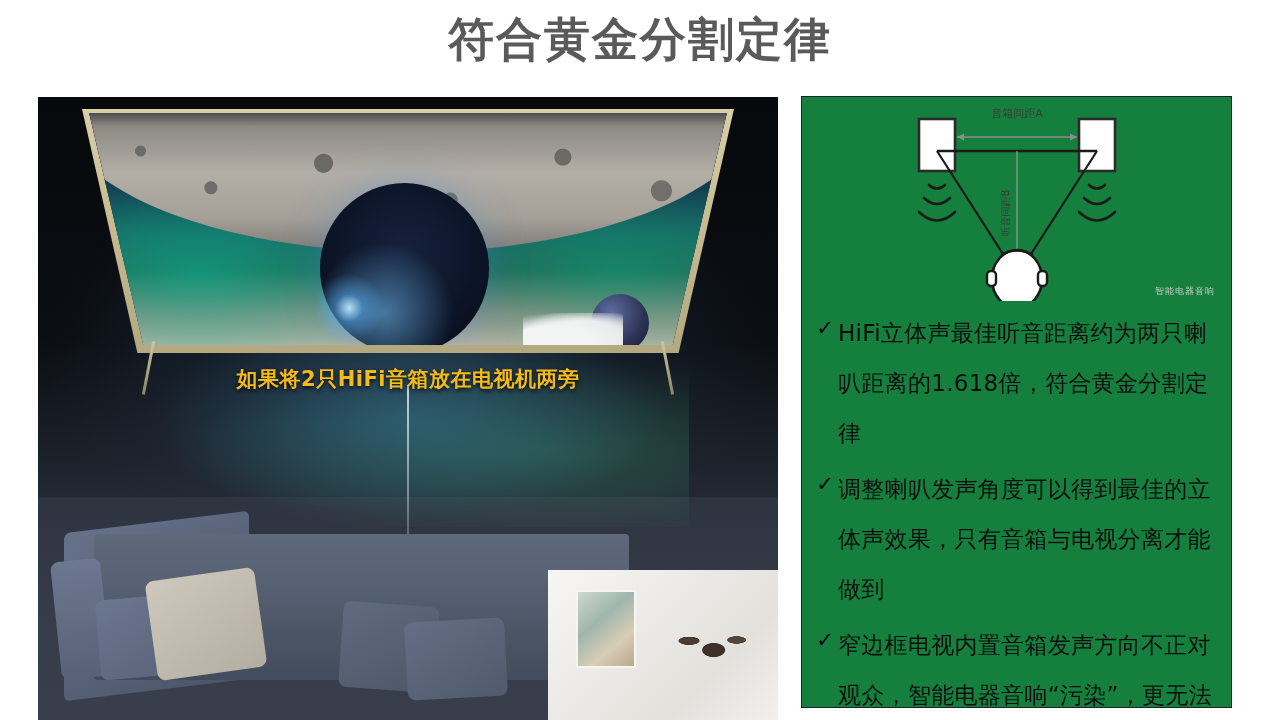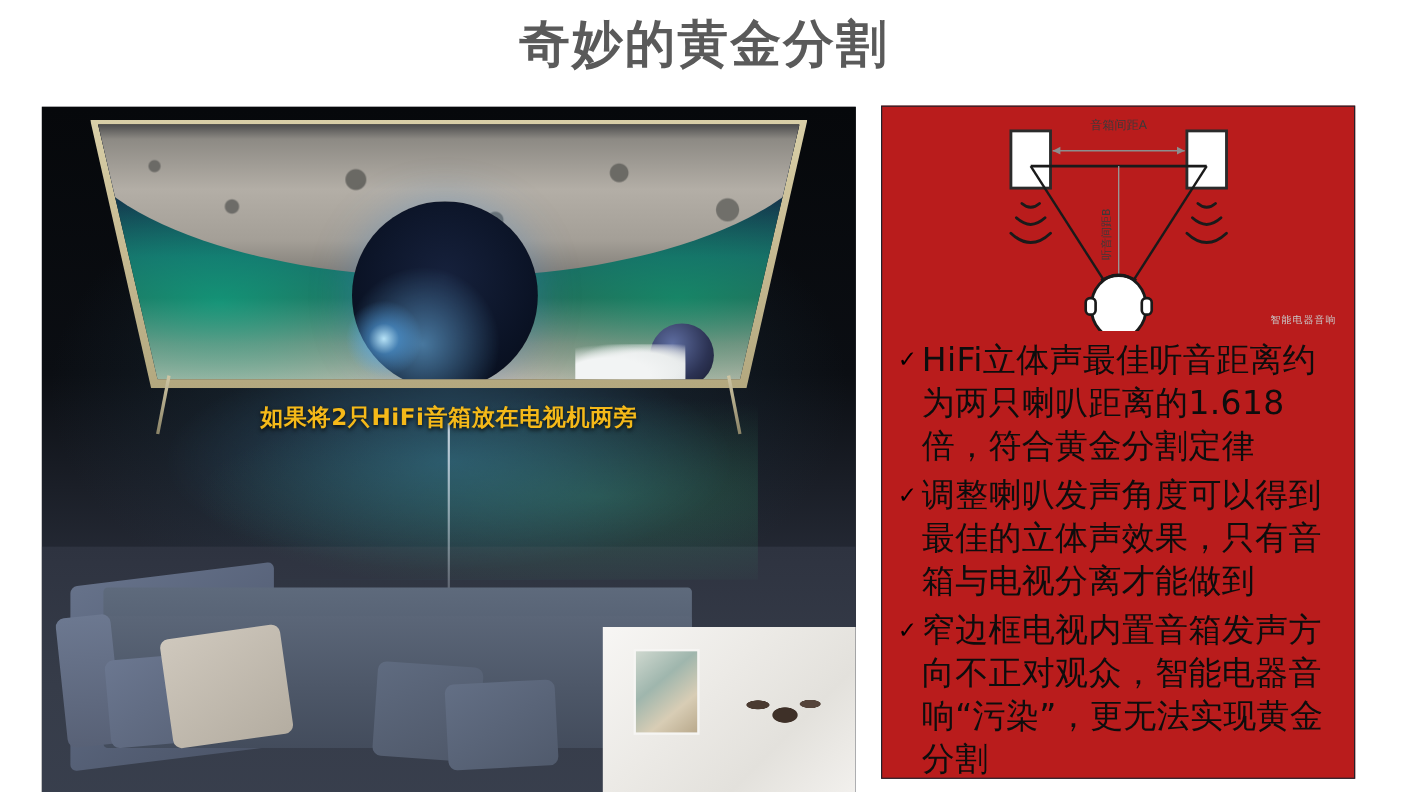--- a/index.html
+++ b/index.html
@@ -228,21 +228,21 @@
       radial-gradient(ellipse at 80% 38%, #55443a 0 9px, transparent 10px);
   }
 
   
   .info-panel {
     position: absolute;
     left: 801px;
     top: 96px;
     width: 431px;
     height: 612px;
-    background: #b91c1c;
+    background: #15803d;
     border: 1.5px solid #16222c;
     box-sizing: border-box;
   }
 
   .diagram-wrap {
     position: relative;
     width: 100%;
     height: 205px;
   }
   .diagram {
@@ -273,31 +273,31 @@
   .bullet-check {
     flex: 0 0 auto;
     width: 26px;
     font-size: 21px;
     line-height: 39px;
     color: #000000;
     text-align: center;
   }
   .bullet-text {
     flex: 1 1 auto;
-    font-size: 30px;
-    line-height: 39px;
+    font-size: 23px;
+    line-height: 50px;
     color: #0d0d0d;
     letter-spacing: 0.3px;
     font-family: "DejaVu Sans", "Liberation Sans", sans-serif;
   }
 </style>
 </head>
 <body>
 
-<div class="slide-title">奇妙的黄金分割</div>
+<div class="slide-title">符合黄金分割定律</div>
 
 <div class="photo-panel">
   <div class="room-bg"></div>
   <div class="room-floor"></div>
   <div class="floor-glow"></div>
 
   <div class="tv">
     <div class="tv-bezel"></div>
     <div class="tv-screen">
       <div class="sky"></div>

